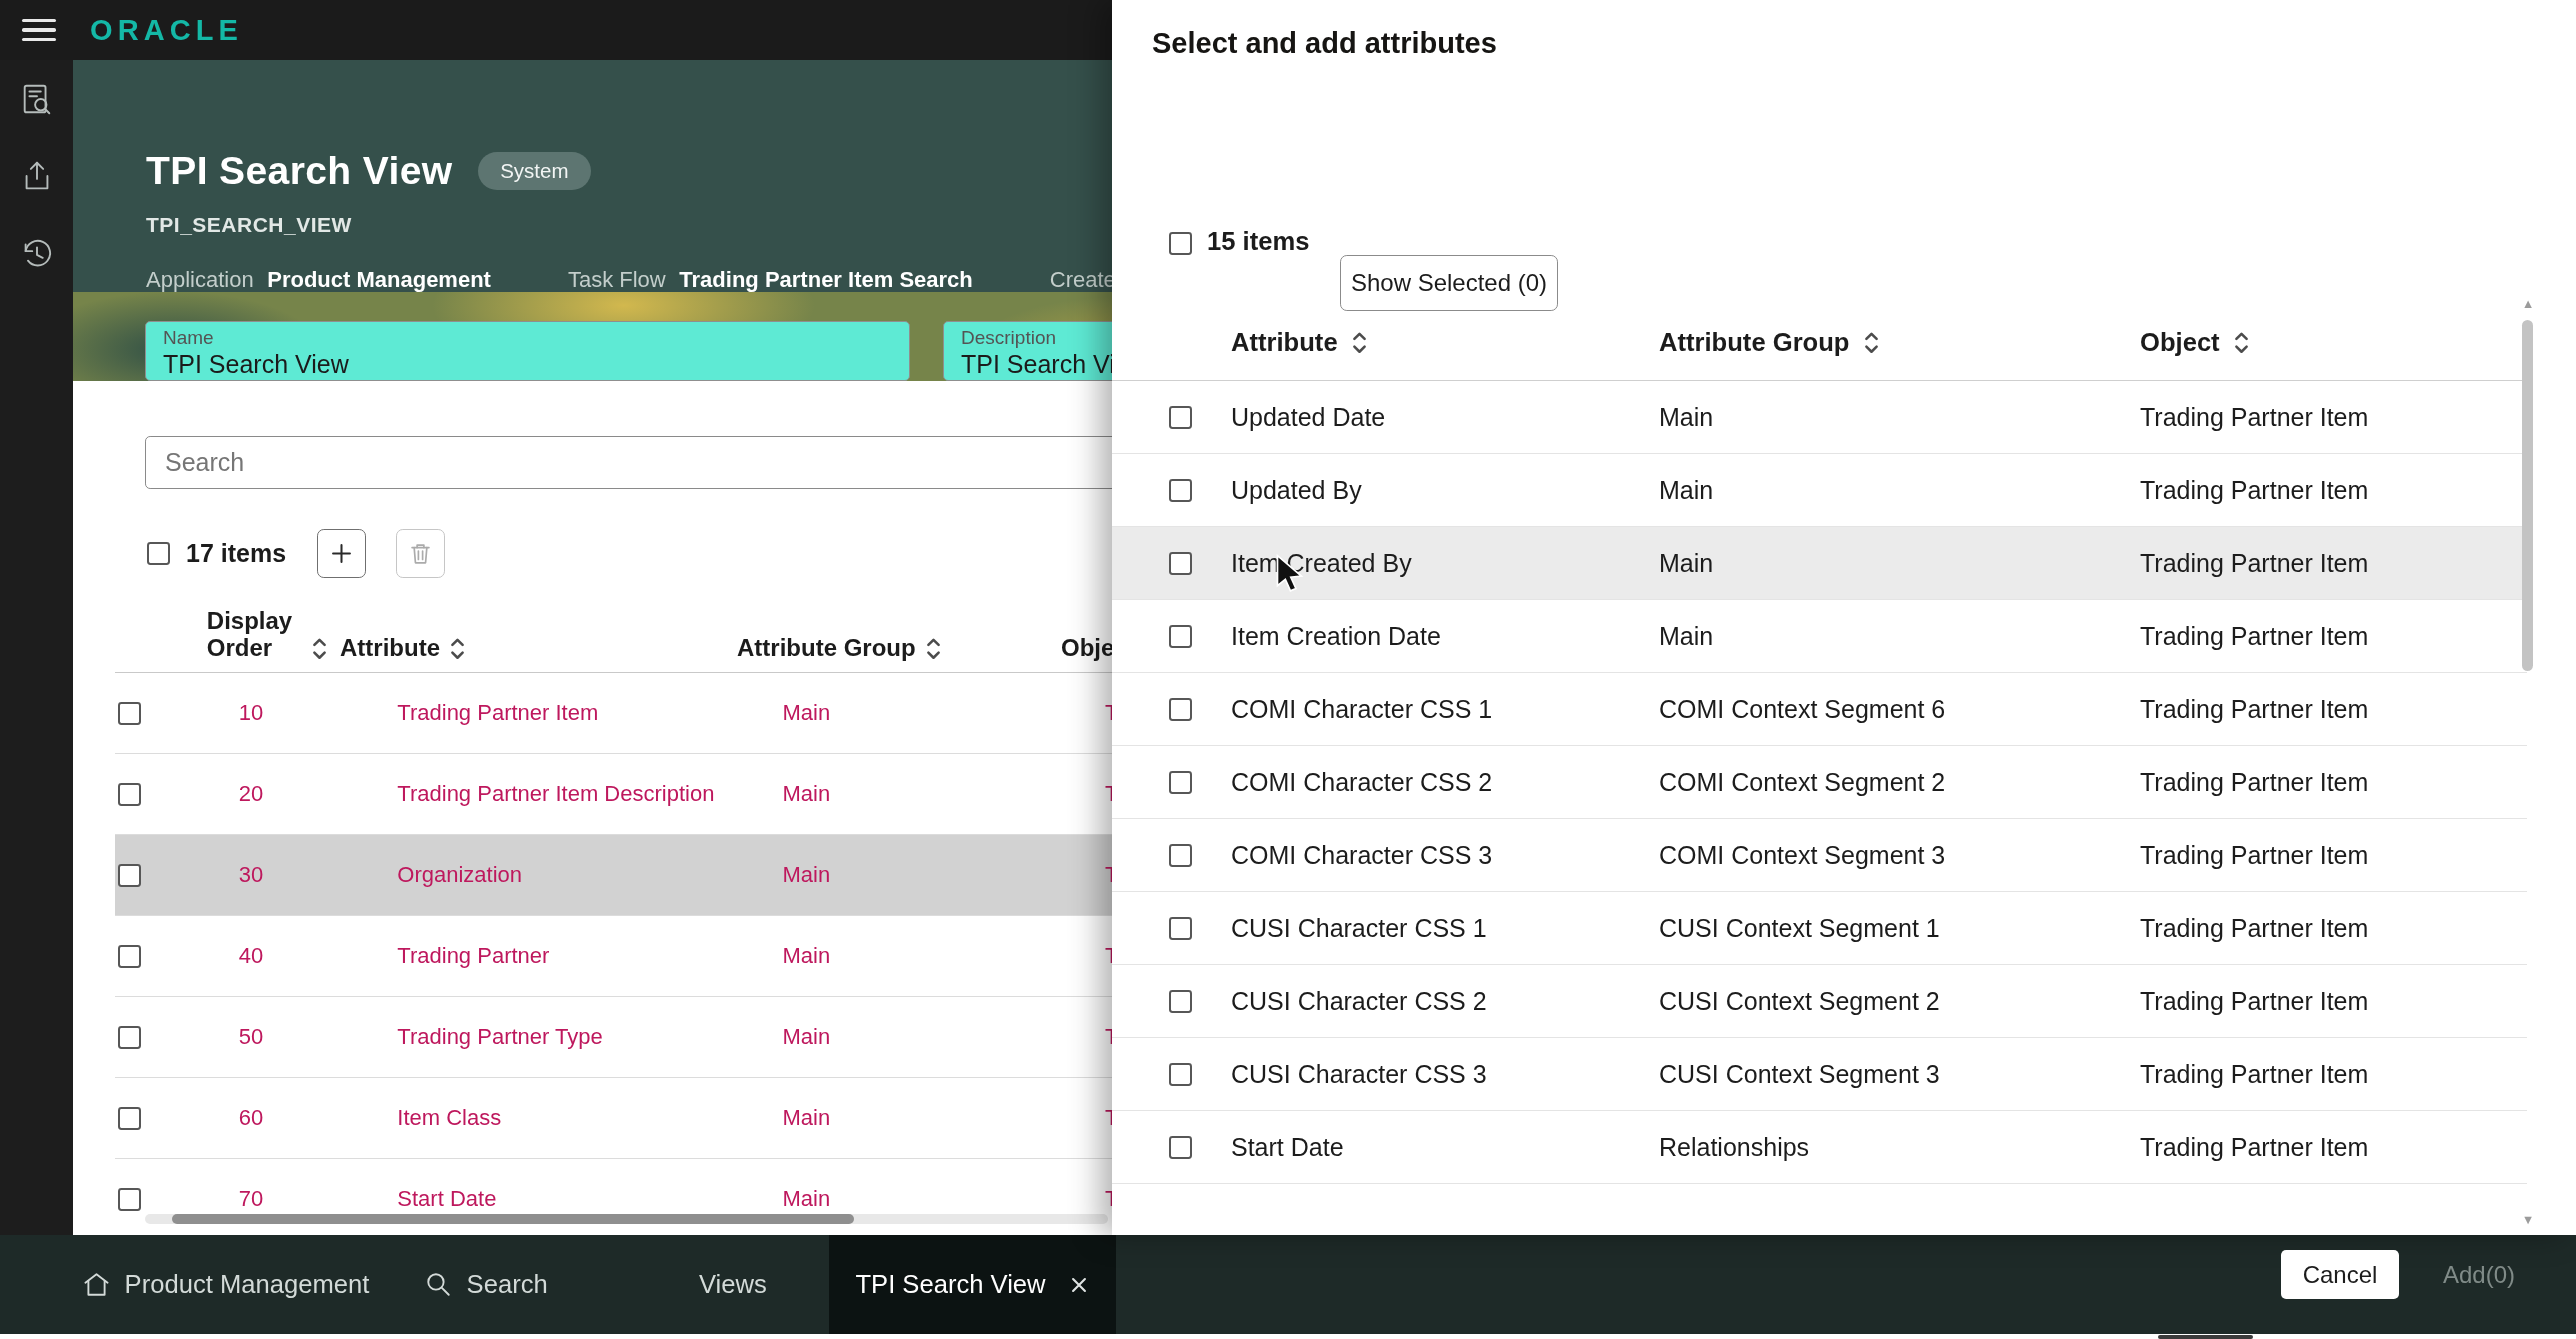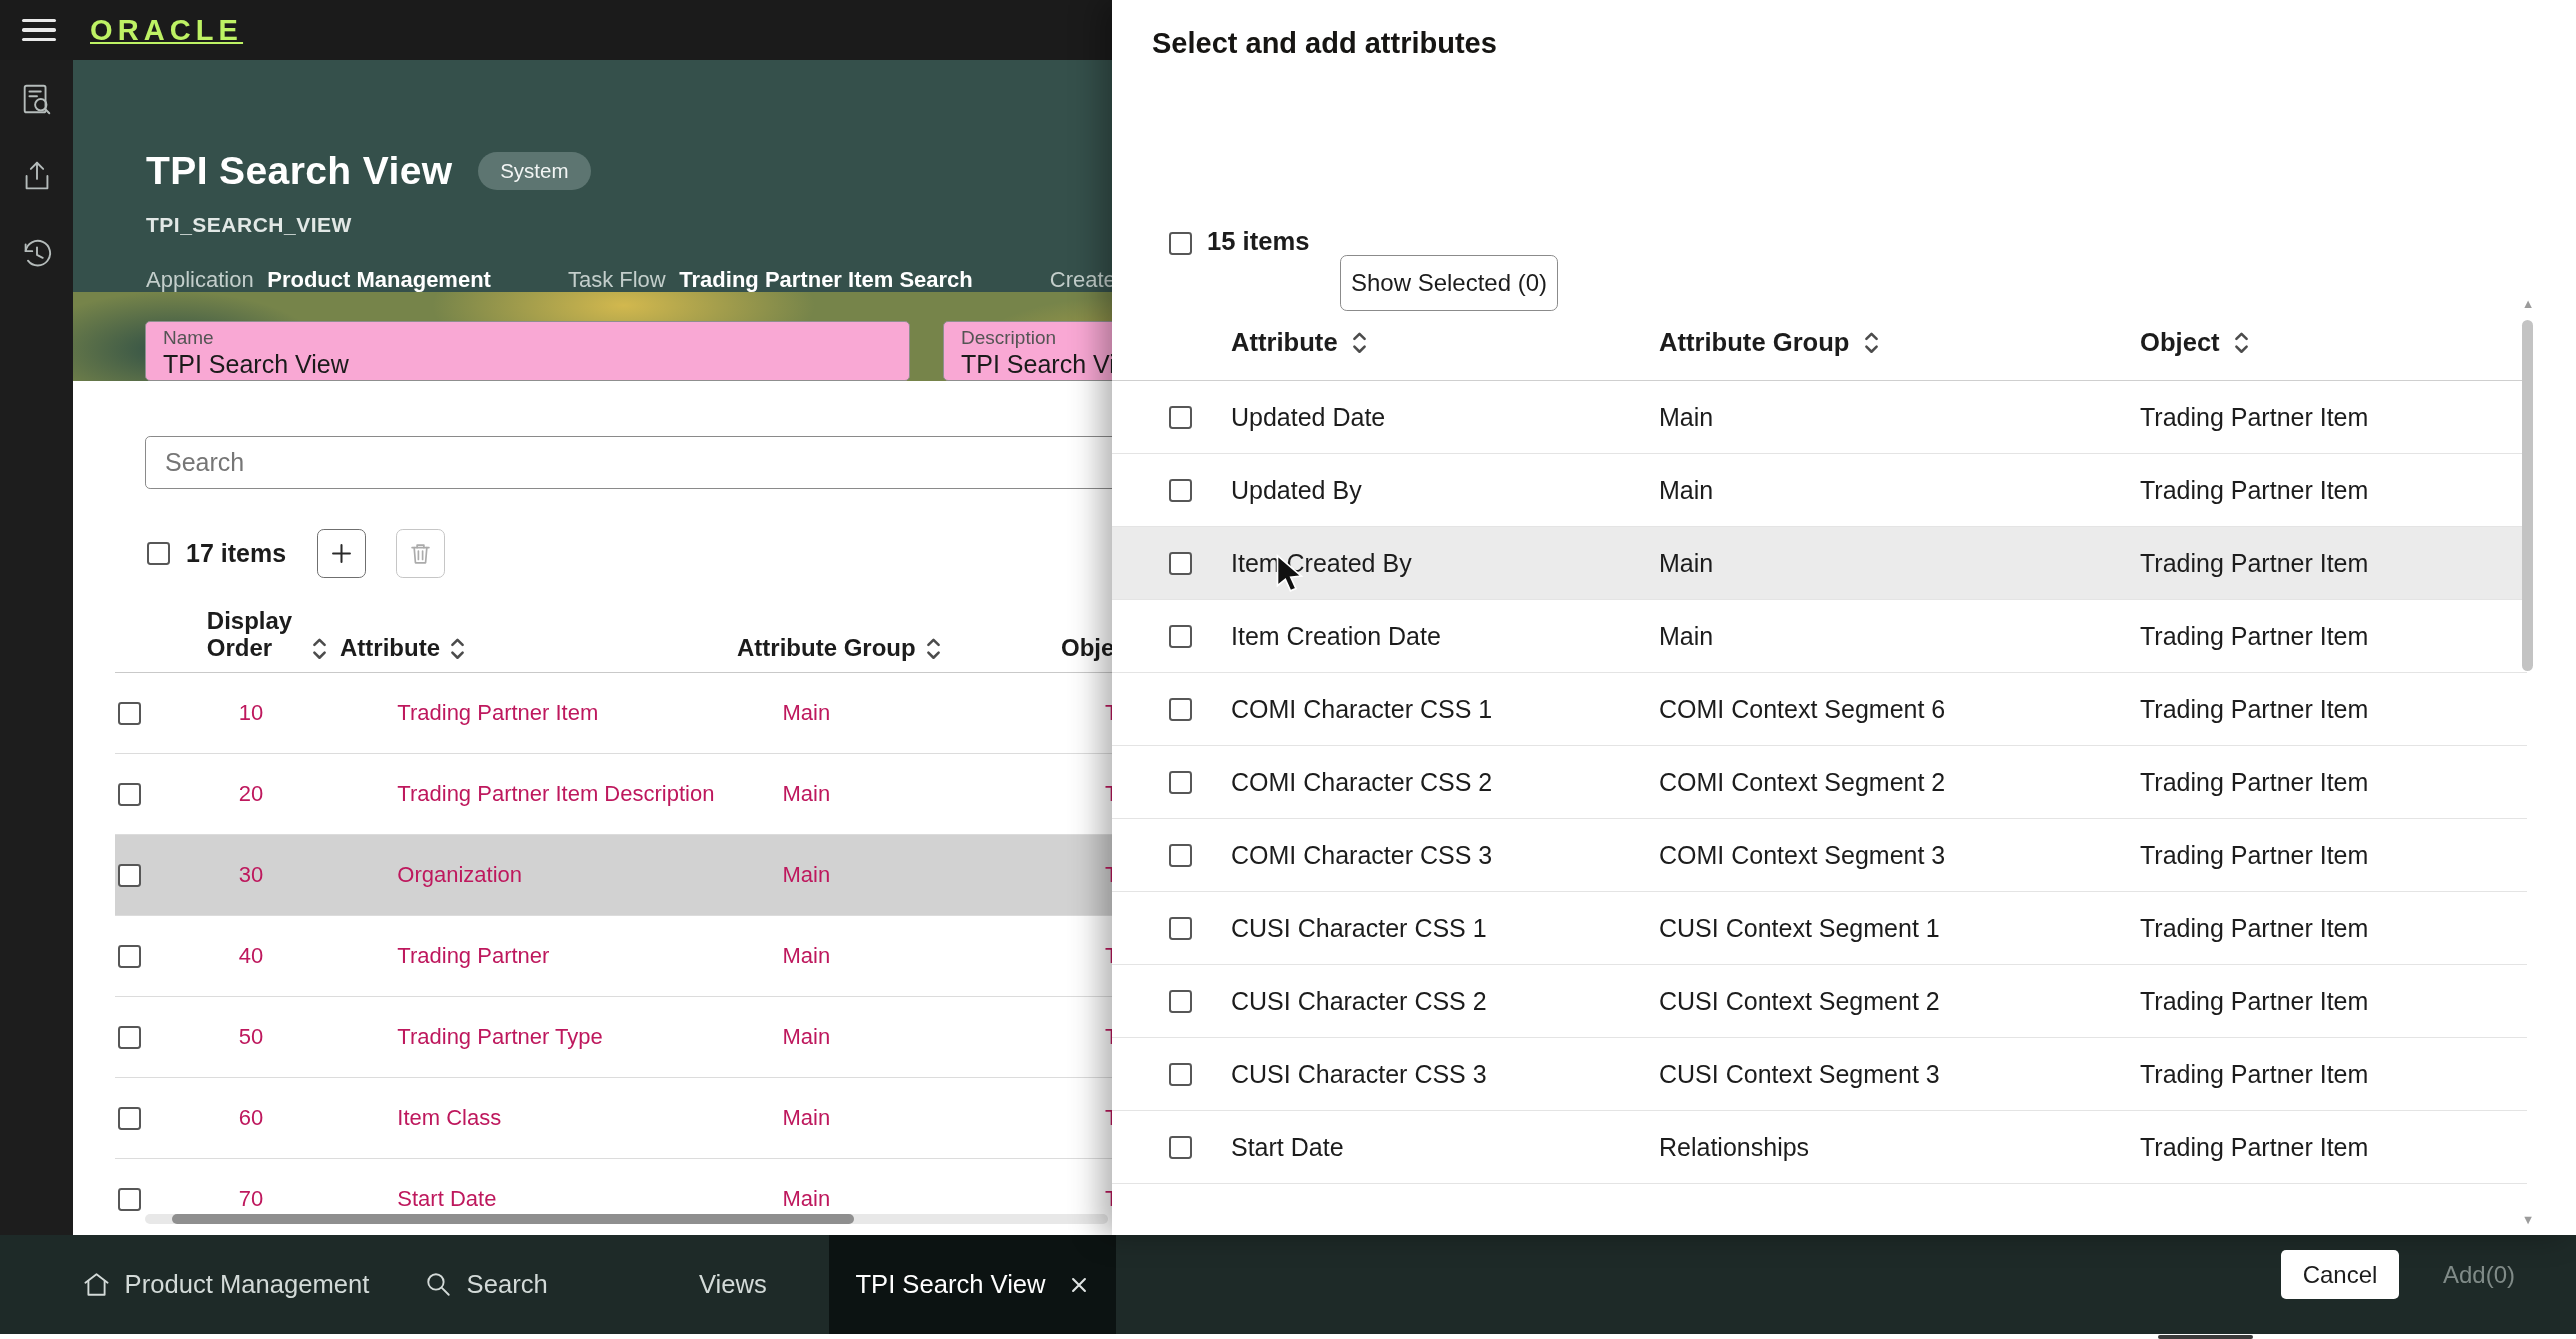--- a/index.html
+++ b/index.html
@@ -2,21 +2,21 @@
 <html style="font-size:13.6px"><head>
 <meta charset="utf-8">
 <style>
   html,body{margin:0;padding:0;background:#fff;font-family:"Liberation Sans",sans-serif;}
   #app{position:relative;width:2576px;height:1340px;overflow:hidden;background:#fff;cursor:default;}
 
   
   .topbar{position:absolute;left:0;top:0;width:2576px;height:60px;background:#1b1b1b;}
   .hamburger{position:absolute;left:22px;top:14.5px;width:34px;height:31px;display:flex;flex-direction:column;justify-content:center;gap:6px;}
   .hamburger i{display:block;height:3.4px;background:#e9e9e9;border-radius:1.7px;}
-  .logo{position:absolute;left:90px;top:0;height:60px;display:flex;align-items:center;color:#bef264;font-size:29px;font-weight:bold;letter-spacing:5.1px;text-decoration:underline;}
+  .logo{position:absolute;left:90px;top:0;height:60px;display:flex;align-items:center;color:#14b8a6;font-size:29px;font-weight:bold;letter-spacing:5.1px;}
 
   
   .sidebar{position:absolute;left:0;top:60px;width:73px;height:1175px;background:#1d1d1d;display:flex;flex-direction:column;align-items:center;padding-top:22px;gap:38px;box-sizing:border-box;}
   .side-icon svg{width:36px;height:36px;stroke:#b5bcbb;fill:none;stroke-width:2;stroke-linecap:round;stroke-linejoin:round;}
 
   
   .hero{position:absolute;left:73px;top:60px;width:2503px;height:233px;background:#35504b;color:#fff;}
   .hero-title-row{position:absolute;left:73px;top:89px;display:flex;align-items:center;gap:25.6px;}
   .hero-title{font-size:39px;font-weight:bold;letter-spacing:0.4px;}
   .badge{background:#5d7571;color:#f2f5f4;font-size:20.5px;padding:6.8px 22px;border-radius:852px;}
@@ -30,21 +30,21 @@
   .banner{position:absolute;left:73px;top:292px;width:2503px;height:89px;background-color:#76844a;
     background-image:
       radial-gradient(ellipse 205px 81px at 4% 65%, #2f4f46 0%, rgba(47,79,70,0) 72%),
       radial-gradient(ellipse 273px 94px at 22% 15%, #d2b84e 0%, rgba(210,184,78,0) 70%),
       radial-gradient(ellipse 239px 102px at 42% 85%, #b5a445 0%, rgba(181,164,69,0) 70%),
       radial-gradient(ellipse 290px 111px at 62% 25%, #8c9a4e 0%, rgba(140,154,78,0) 70%),
       radial-gradient(ellipse 256px 94px at 82% 75%, #3f5c4c 0%, rgba(63,92,76,0) 72%),
       radial-gradient(ellipse 222px 85px at 97% 30%, #c9ae49 0%, rgba(201,174,73,0) 70%);}
 
   
-  .field{position:absolute;background:#f9a8d4;border:1.7px solid #8f8f8f;border-radius:5.1px;box-sizing:border-box;padding:5.1px 17px;overflow:hidden;}
+  .field{position:absolute;background:#5eead4;border:1.7px solid #8f8f8f;border-radius:5.1px;box-sizing:border-box;padding:5.1px 17px;overflow:hidden;}
   .field .flabel{font-size:19px;color:#545454;display:block;}
   .field .fvalue{font-size:25px;color:#1b1b1b;display:block;margin-top:0.9px;white-space:nowrap;}
   #field-name{left:145px;top:321px;width:765px;height:60px;}
   #field-desc{left:943px;top:321px;width:597px;height:60px;}
 
   .content{position:absolute;left:73px;top:381px;width:2503px;height:854px;background:#fff;}
 
   
   .main-search{position:absolute;left:145px;top:436px;width:1330px;height:53px;border:1.7px solid #8a8a8a;border-radius:5.1px;box-sizing:border-box;background:#fff;display:flex;align-items:center;padding:0 17px;}
   .main-search input{border:none;outline:none;font-size:25px;color:#1b1b1b;width:100%;font-family:inherit;background:transparent;}

